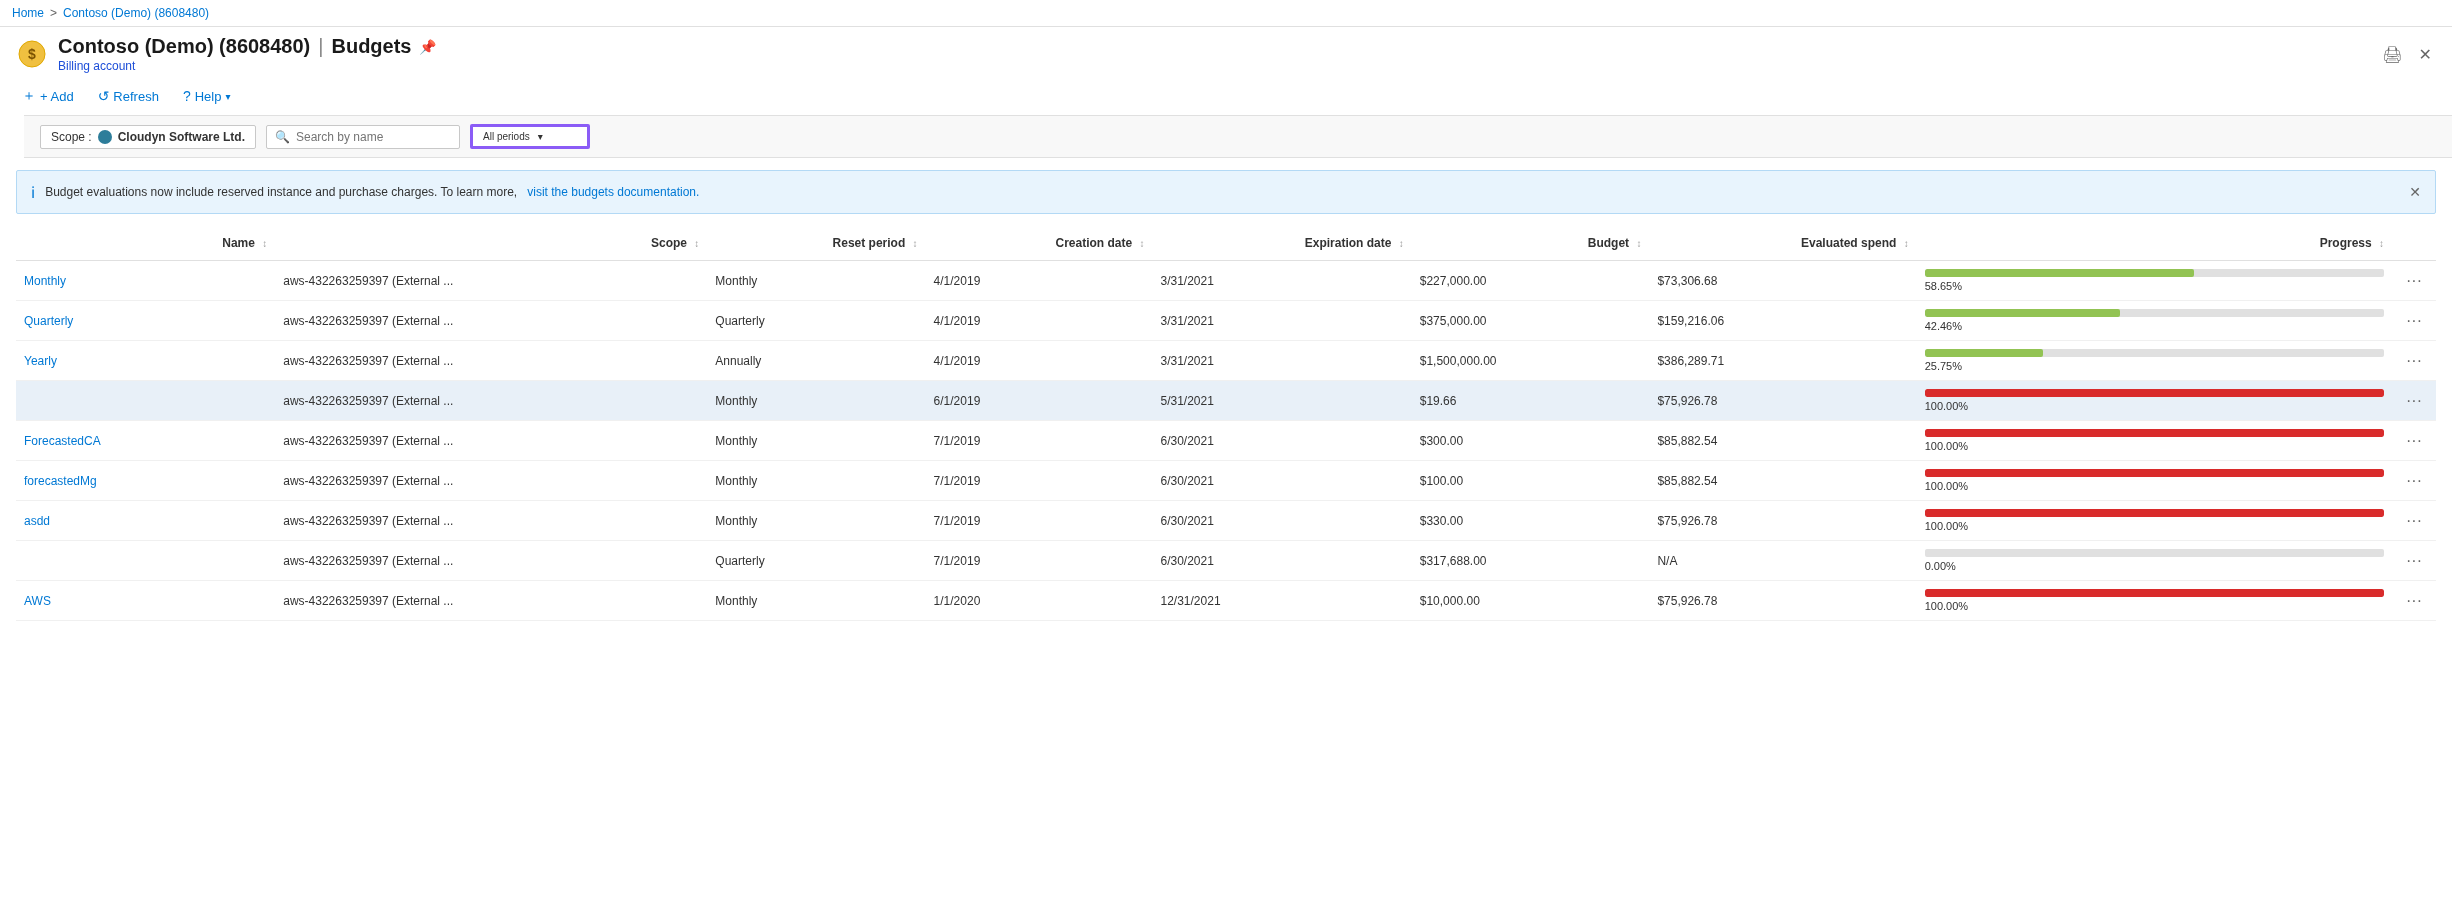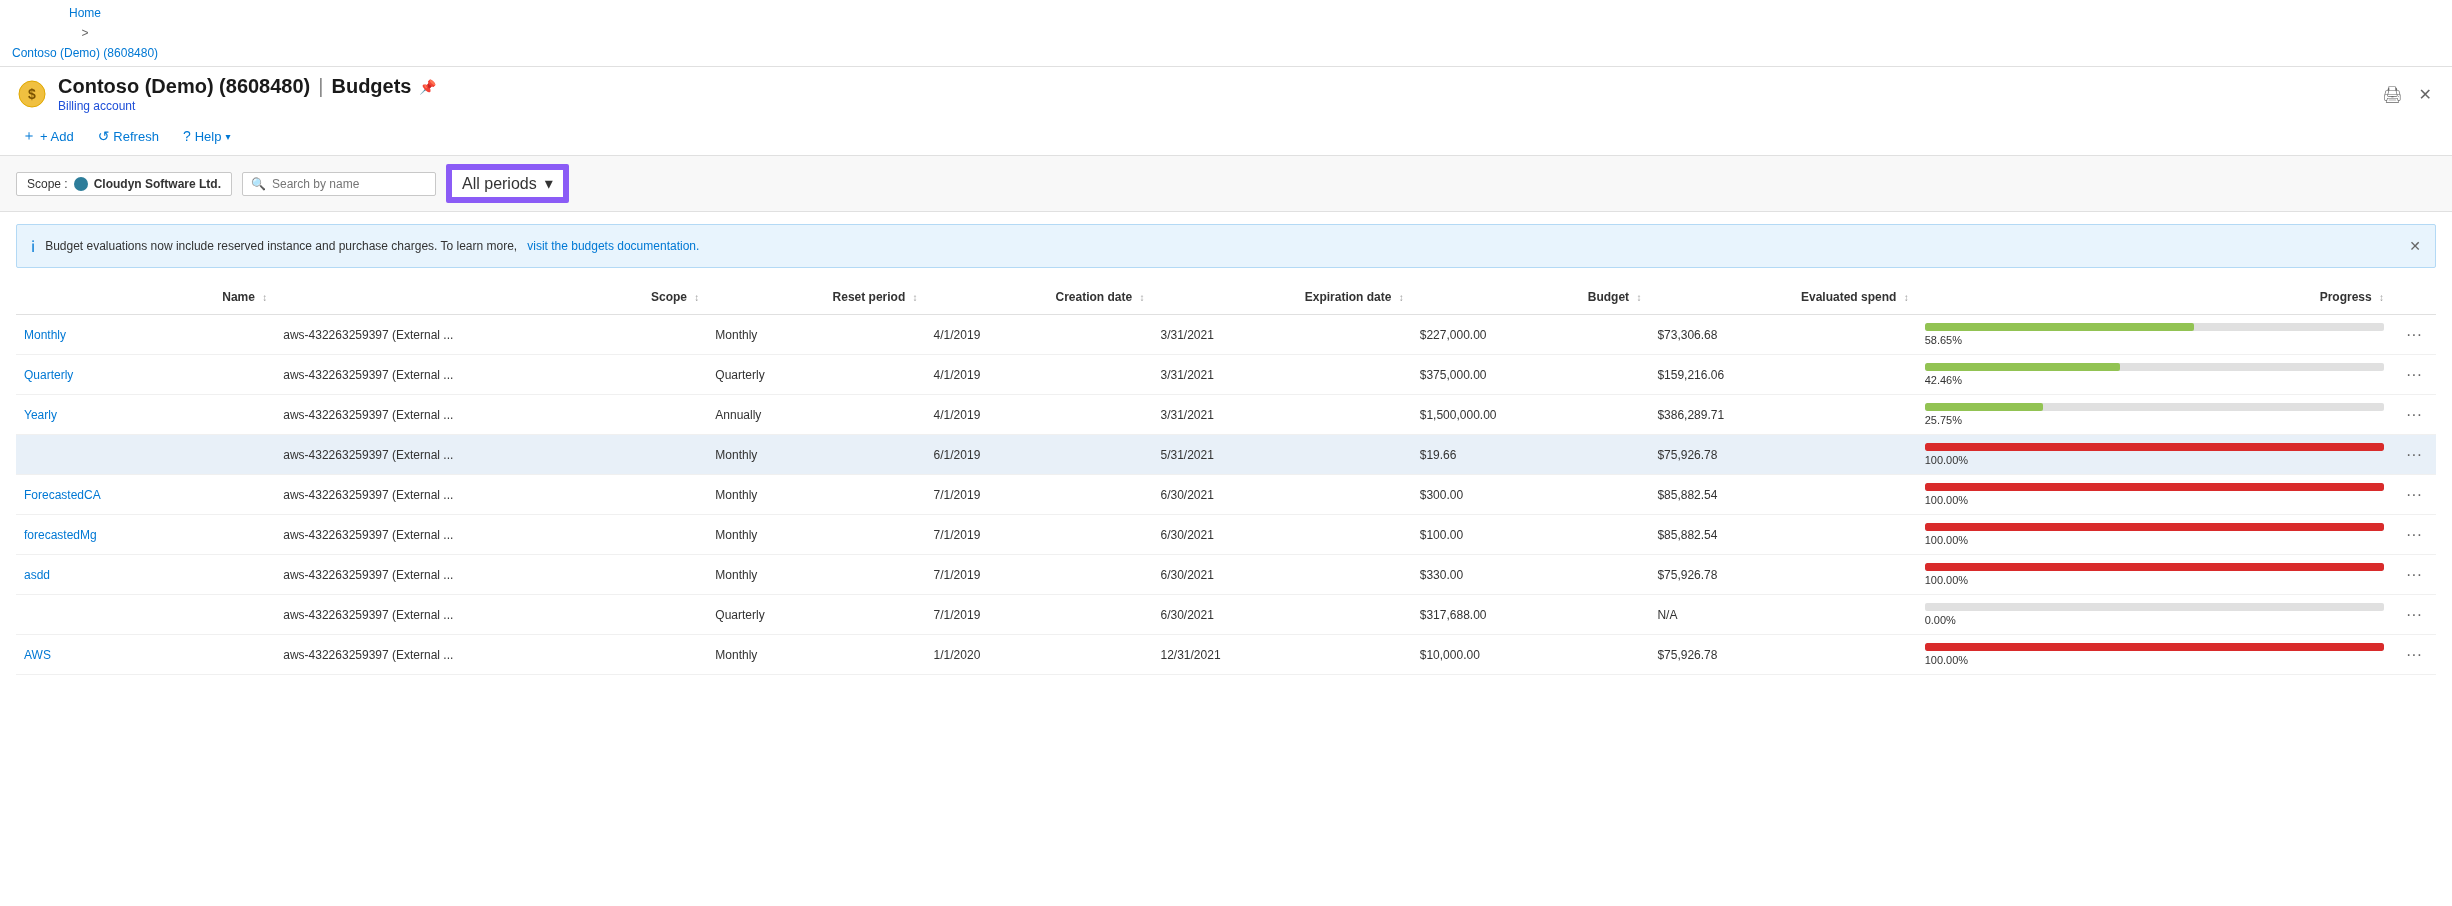--- a/index.html
+++ b/index.html
@@ -1,43 +1,43 @@
 <!DOCTYPE html>
 <html><head>
   <meta charset="utf-8">
   <style>
     * { box-sizing: border-box; margin: 0; padding: 0; }
     body { font-family: 'Segoe UI', Arial, sans-serif; font-size: 13px; color: #333; background: #fff; }
 
     .top-bar { display: flex; align-items: center; padding: 6px 12px; background: #fff; border-bottom: 1px solid #e0e0e0; }
-    .breadcrumb { display: flex; align-items: center; gap: 6px; font-size: 12px; color: #0078d4; flex-direction: column; }
+    .breadcrumb { display: flex; align-items: center; gap: 6px; font-size: 12px; color: #0078d4; }
     .breadcrumb .sep { color: #666; }
     .breadcrumb .current { color: #0078d4; }
 
     .page-header { display: flex; align-items: center; padding: 8px 16px 4px 16px; gap: 10px; }
     .page-icon { width: 32px; height: 32px; background: #fff; border-radius: 50%; display: flex; align-items: center; justify-content: center; }
     .page-icon svg { width: 28px; height: 28px; }
     .page-title-block { flex: 1; }
     .page-title { font-size: 20px; font-weight: 600; color: #1a1a1a; display: flex; align-items: center; gap: 8px; }
     .page-subtitle { font-size: 12px; color: #1d4ed8; margin-top: 1px; }
     .pin-icon { cursor: pointer; color: #666; font-size: 14px; }
     .header-actions-right { display: flex; gap: 8px; margin-left: auto; }
     .icon-btn { background: none; border: none; cursor: pointer; color: #666; font-size: 16px; padding: 4px; }
 
     .toolbar { display: flex; align-items: center; gap: 12px; padding: 6px 16px; background: #fff; }
     .toolbar-btn { display: flex; align-items: center; gap: 4px; background: none; border: none; cursor: pointer; color: #0078d4; font-size: 13px; padding: 4px 6px; }
     .toolbar-btn .icon { font-size: 14px; }
 
-    .filter-bar { display: flex; align-items: center; gap: 10px; padding: 8px 16px; background: #f8f8f8; border-top: 1px solid #e0e0e0; border-bottom: 1px solid #e0e0e0; }
+    .filter-bar { display: flex; align-items: center; gap: 10px; padding: 8px 16px; background: #f8f8f8; border-top: 1px solid #e0e0e0; border-bottom: 1px solid #e0e0e0; margin-left: 24px; }
     .scope-label { display: flex; align-items: center; gap: 6px; background: #fff; border: 1px solid #c8c8c8; padding: 4px 10px; border-radius: 2px; font-size: 12px; }
     .scope-label .scope-text { font-weight: 600; }
     .scope-icon { width: 16px; height: 16px; background: #2d7d9a; border-radius: 50%; display: inline-block; }
     .search-box { display: flex; align-items: center; border: 1px solid #c8c8c8; background: #fff; padding: 4px 8px; gap: 6px; border-radius: 2px; min-width: 180px; }
     .search-box input { border: none; outline: none; font-size: 12px; color: #999; width: 100%; }
-    .period-dropdown { display: flex; align-items: center; border: 6px solid #8b5cf6; background: #fff; padding: 4px 10px; gap: 8px; border-radius: 2px; cursor: pointer; font-size: 16px; min-width: 120px; }
+    .period-dropdown { display: flex; align-items: center; border: 3px solid #8b5cf6; background: #fff; padding: 4px 10px; gap: 8px; border-radius: 2px; cursor: pointer; font-size: 10px; min-width: 120px; }
 
     .info-banner { display: flex; align-items: center; gap: 10px; margin: 12px 16px; padding: 10px 14px; background: #e8f4fd; border: 1px solid #b3d9f5; border-radius: 2px; font-size: 12px; color: #333; }
     .info-banner .info-icon { color: #0078d4; font-size: 16px; flex-shrink: 0; }
     .info-banner a { color: #0078d4; text-decoration: none; }
     .info-banner .close-btn { margin-left: auto; background: none; border: none; cursor: pointer; color: #666; font-size: 14px; }
 
     .table-container { padding: 0 16px; overflow-x: auto; }
     table { width: 100%; border-collapse: collapse; }
     thead tr { border-bottom: 1px solid #e0e0e0; }
     th { padding: 10px 8px; text-align: right; font-size: 12px; font-weight: 600; color: #333; white-space: nowrap; }

